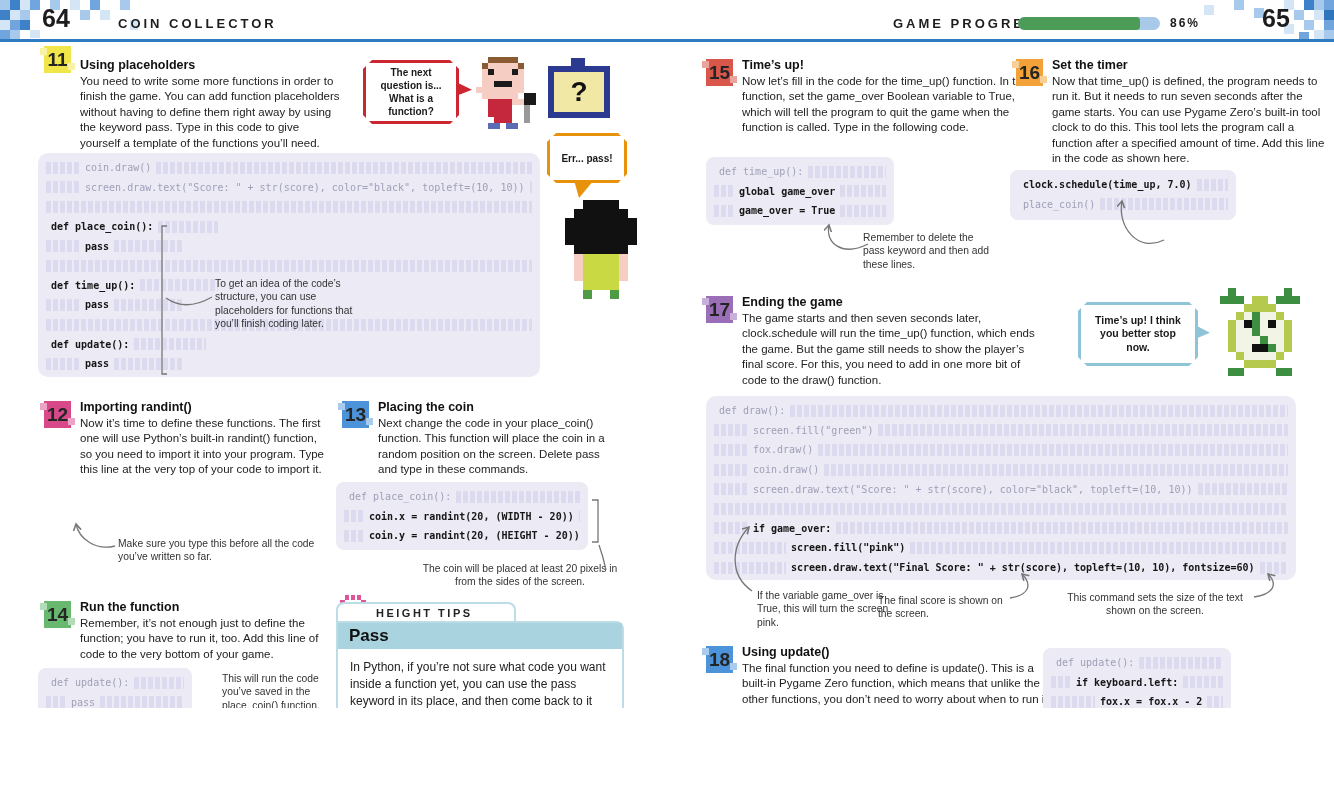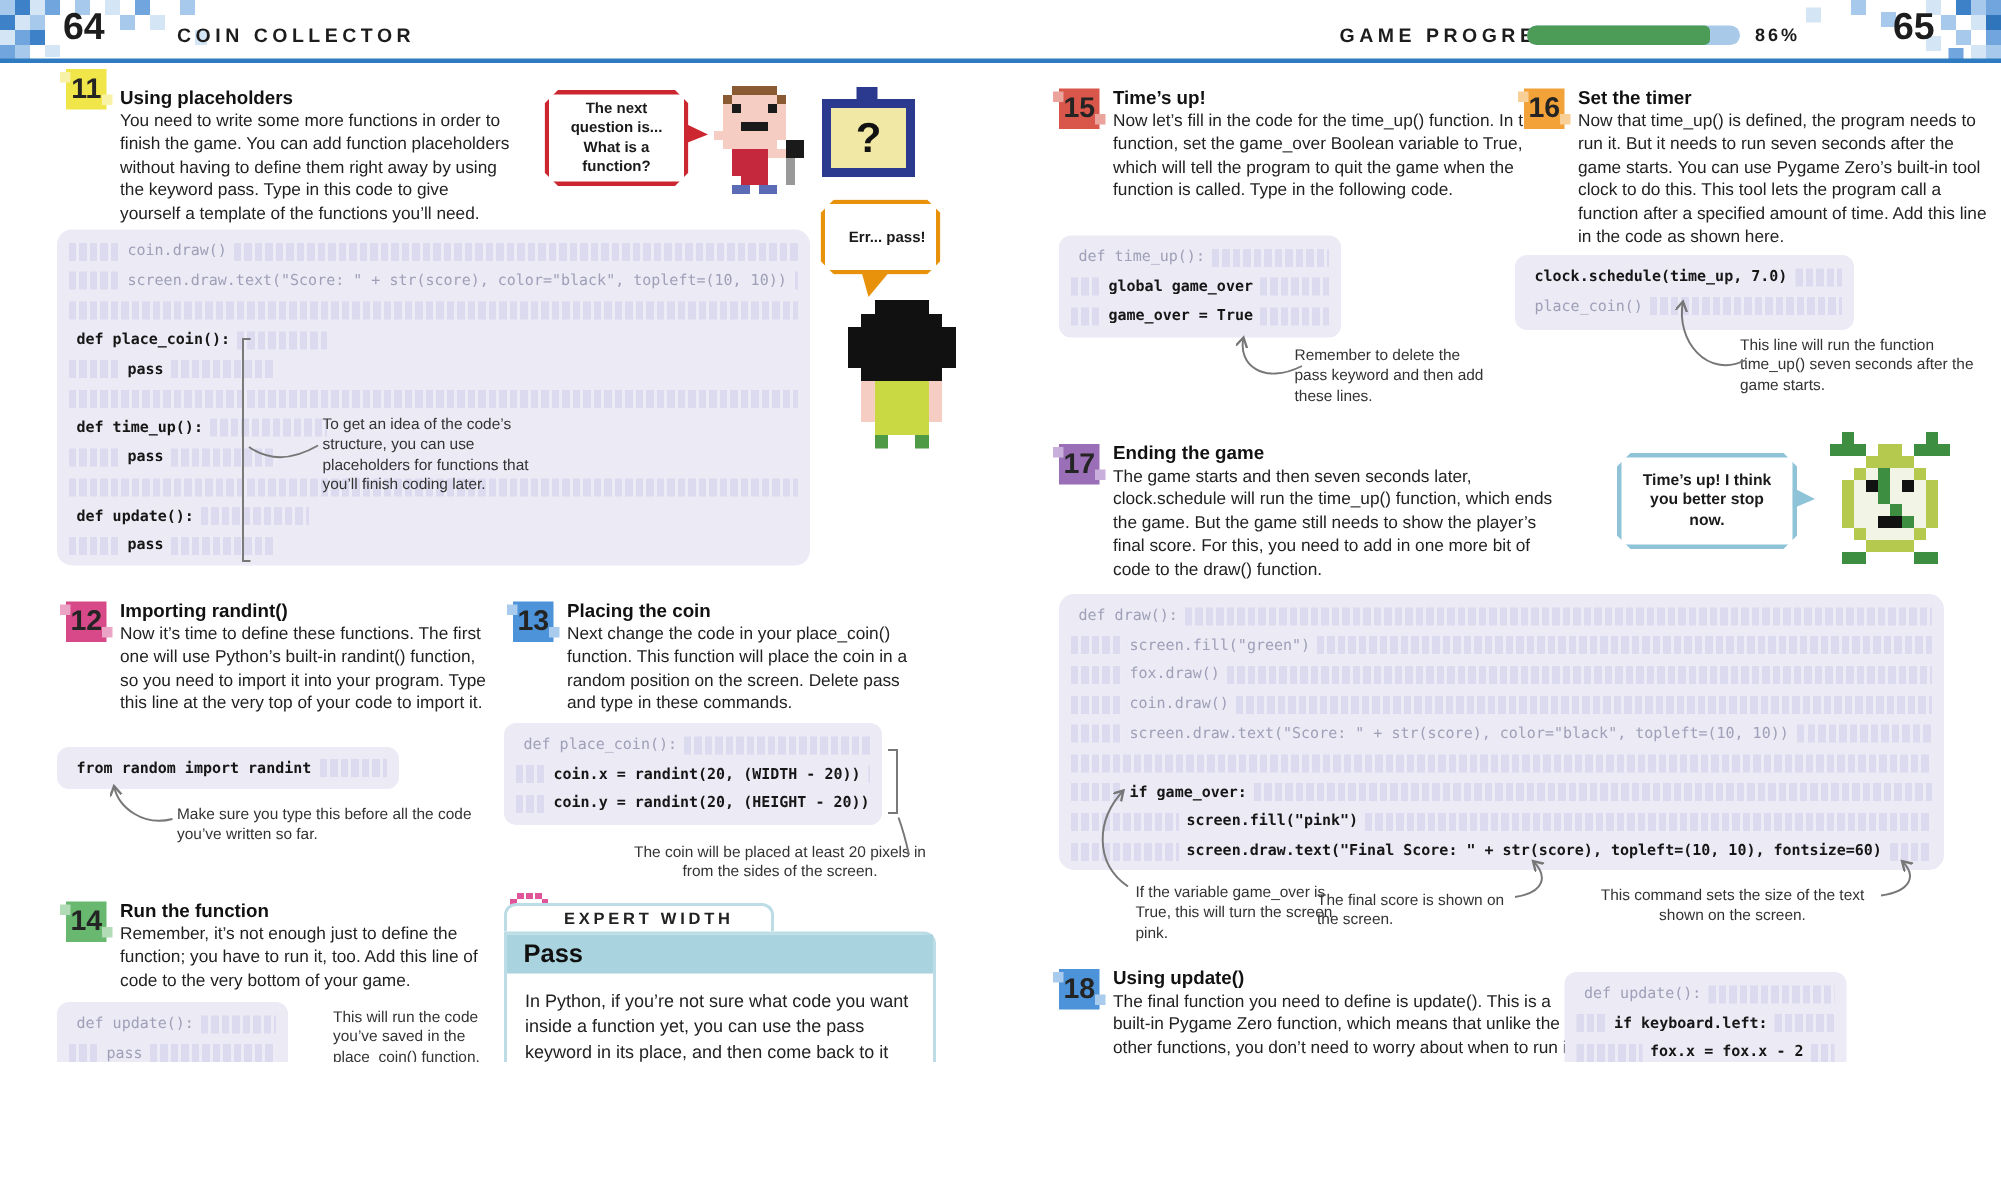--- a/index.html
+++ b/index.html
@@ -27,21 +27,21 @@
   .lead{width:34px;flex:none;}
   .lead2{width:72px;flex:none;}
   .fill{flex:1;}
   .ct{font-family:"DejaVu Sans Mono",monospace;font-size:10px;white-space:pre;padding:0 5px;flex:none;}
   .faded{color:#9fa0b8;}
   .new{color:#161616;font-weight:bold;}
   
   .ann{position:absolute;font-size:10.3px;line-height:1.3;color:#333;}
   
   .bubble{position:absolute;background:#fff;border:3px solid var(--bc);box-sizing:border-box;
-          display:flex;align-items:center;justify-content:flex-end;text-align:center;
+          display:flex;align-items:center;justify-content:center;text-align:center;
           font-weight:bold;font-size:10px;line-height:1.3;padding:18px 7px;
           clip-path:polygon(9px 0,calc(100% - 9px) 0,100% 9px,100% calc(100% - 9px),calc(100% - 9px) 100%,9px 100%,0 calc(100% - 9px),0 9px);}
   .tail{position:absolute;}
   
   .signtab{position:absolute;background:#2b3a8f;}
   .signframe{position:absolute;background:#2b3a8f;}
   .signinner{position:absolute;inset:6px;background:#f1e8a6;display:flex;align-items:center;justify-content:center;
              font-size:28px;font-weight:bold;color:#111;}
   
   .tipstab{position:absolute;background:#fff;border:2px solid #bcdde6;border-bottom:none;border-radius:8px 8px 0 0;
@@ -215,26 +215,20 @@
         <span class="hatch" style="width:70px"></span>
       </div>
   </div>
   <div class="ann" style="left:215px;top:277px;width:138px">To get an idea of the code’s structure, you can use placeholders for functions that you’ll finish coding later.</div>
 
   <div class="badge" style="left:44px;top:401px;--b:#d8498a;--bl:#eba4c5">
       <span>12</span>
     </div>
   <div class="stitle" style="left:80px;top:400px">Importing randint()</div>
   <div class="sbody" style="left:80px;top:416px;width:252px">Now it’s time to define these functions. The first one will use Python’s built-in randint() function, so you need to import it into your program. Type this line at the very top of your code to import it.</div>
-  <div class="codeblock" style="left:38px;top:498px;width:228px;height:28px;border-radius:8px">
-    <div class="cl" style="height:18px">
-        <span class="ct new">from random import randint</span>
-        <span class="hatch fill"></span>
-      </div>
-  </div>
   <div class="ann" style="left:118px;top:537px;width:200px">Make sure you type this before all the code you’ve written so far.</div>
 
   <div class="badge" style="left:342px;top:401px;--b:#4d93d9;--bl:#a9cbed">
       <span>13</span>
     </div>
   <div class="stitle" style="left:378px;top:400px">Placing the coin</div>
   <div class="sbody" style="left:378px;top:416px;width:242px">Next change the code in your place_coin() function. This function will place the coin in a random position on the screen. Delete pass and type in these commands.</div>
   <div class="codeblock" style="left:336px;top:482px;width:252px;height:68px;border-radius:8px">
     <div class="cl">
         <span class="ct faded">def place_coin():</span>
@@ -281,21 +275,21 @@
   <svg class="abs" style="left:340px;top:595px" width="27" height="12" viewBox="0 0 18 8" shape-rendering="crispEdges">
     <rect x="0" y="3" width="3" height="3" fill="#e0559a"></rect>
       <rect x="3" y="0" width="3" height="3" fill="#e0559a"></rect>
     <rect x="7" y="0" width="3" height="3" fill="#e0559a"></rect>
       <rect x="11" y="0" width="3" height="3" fill="#e0559a"></rect>
     <rect x="14" y="3" width="3" height="3" fill="#e0559a"></rect>
     <rect x="4" y="5" width="2" height="2" fill="#333"></rect>
       <rect x="11" y="5" width="2" height="2" fill="#333"></rect>
   </svg>
   <div class="tipstab" style="left:336px;top:602px;width:180px;height:19px;padding-left:38px">
-    <span>EXPERT WIDTH</span>
+    <span>HEIGHT TIPS</span>
   </div>
   <div class="tipsbox" style="left:336px;top:621px;width:288px;height:132px">
     <div class="tipsband">Pass</div>
     <div class="tipsbody">In Python, if you’re not sure what code you want inside a function yet, you can use the pass keyword in its place, and then come back to it later. It’s a bit like skipping a question in a quiz but answering it later.</div>
   </div>
 
   <div class="badge" style="left:706px;top:59px;--b:#d9574a;--bl:#eba49c">
       <span>15</span>
     </div>
   <div class="stitle" style="left:742px;top:58px">Time’s up!</div>
@@ -326,21 +320,20 @@
   <div class="codeblock" style="left:1010px;top:170px;width:226px;height:50px;border-radius:8px">
     <div class="cl">
         <span class="ct new">clock.schedule(time_up, 7.0)</span>
         <span class="hatch fill"></span>
       </div>
     <div class="cl">
         <span class="ct faded">place_coin()</span>
         <span class="hatch fill"></span>
       </div>
   </div>
-  <div class="ann" style="left:1160px;top:224px;width:160px">This line will run the function time_up() seven seconds after the game starts.</div>
 
   <div class="badge" style="left:706px;top:296px;--b:#9a6fb8;--bl:#c9b0dc">
       <span>17</span>
     </div>
   <div class="stitle" style="left:742px;top:295px">Ending the game</div>
   <div class="sbody" style="left:742px;top:311px;width:305px">The game starts and then seven seconds later, clock.schedule will run the time_up() function, which ends the game. But the game still needs to show the player’s final score. For this, you need to add in one more bit of code to the draw() function.</div>
 
   <div class="bubble" style="left:1078px;top:302px;width:120px;height:64px;--bc:#8fc3d8;font-size:10.5px">
     <span>Time’s up! I think you better stop now.</span>
   </div>

